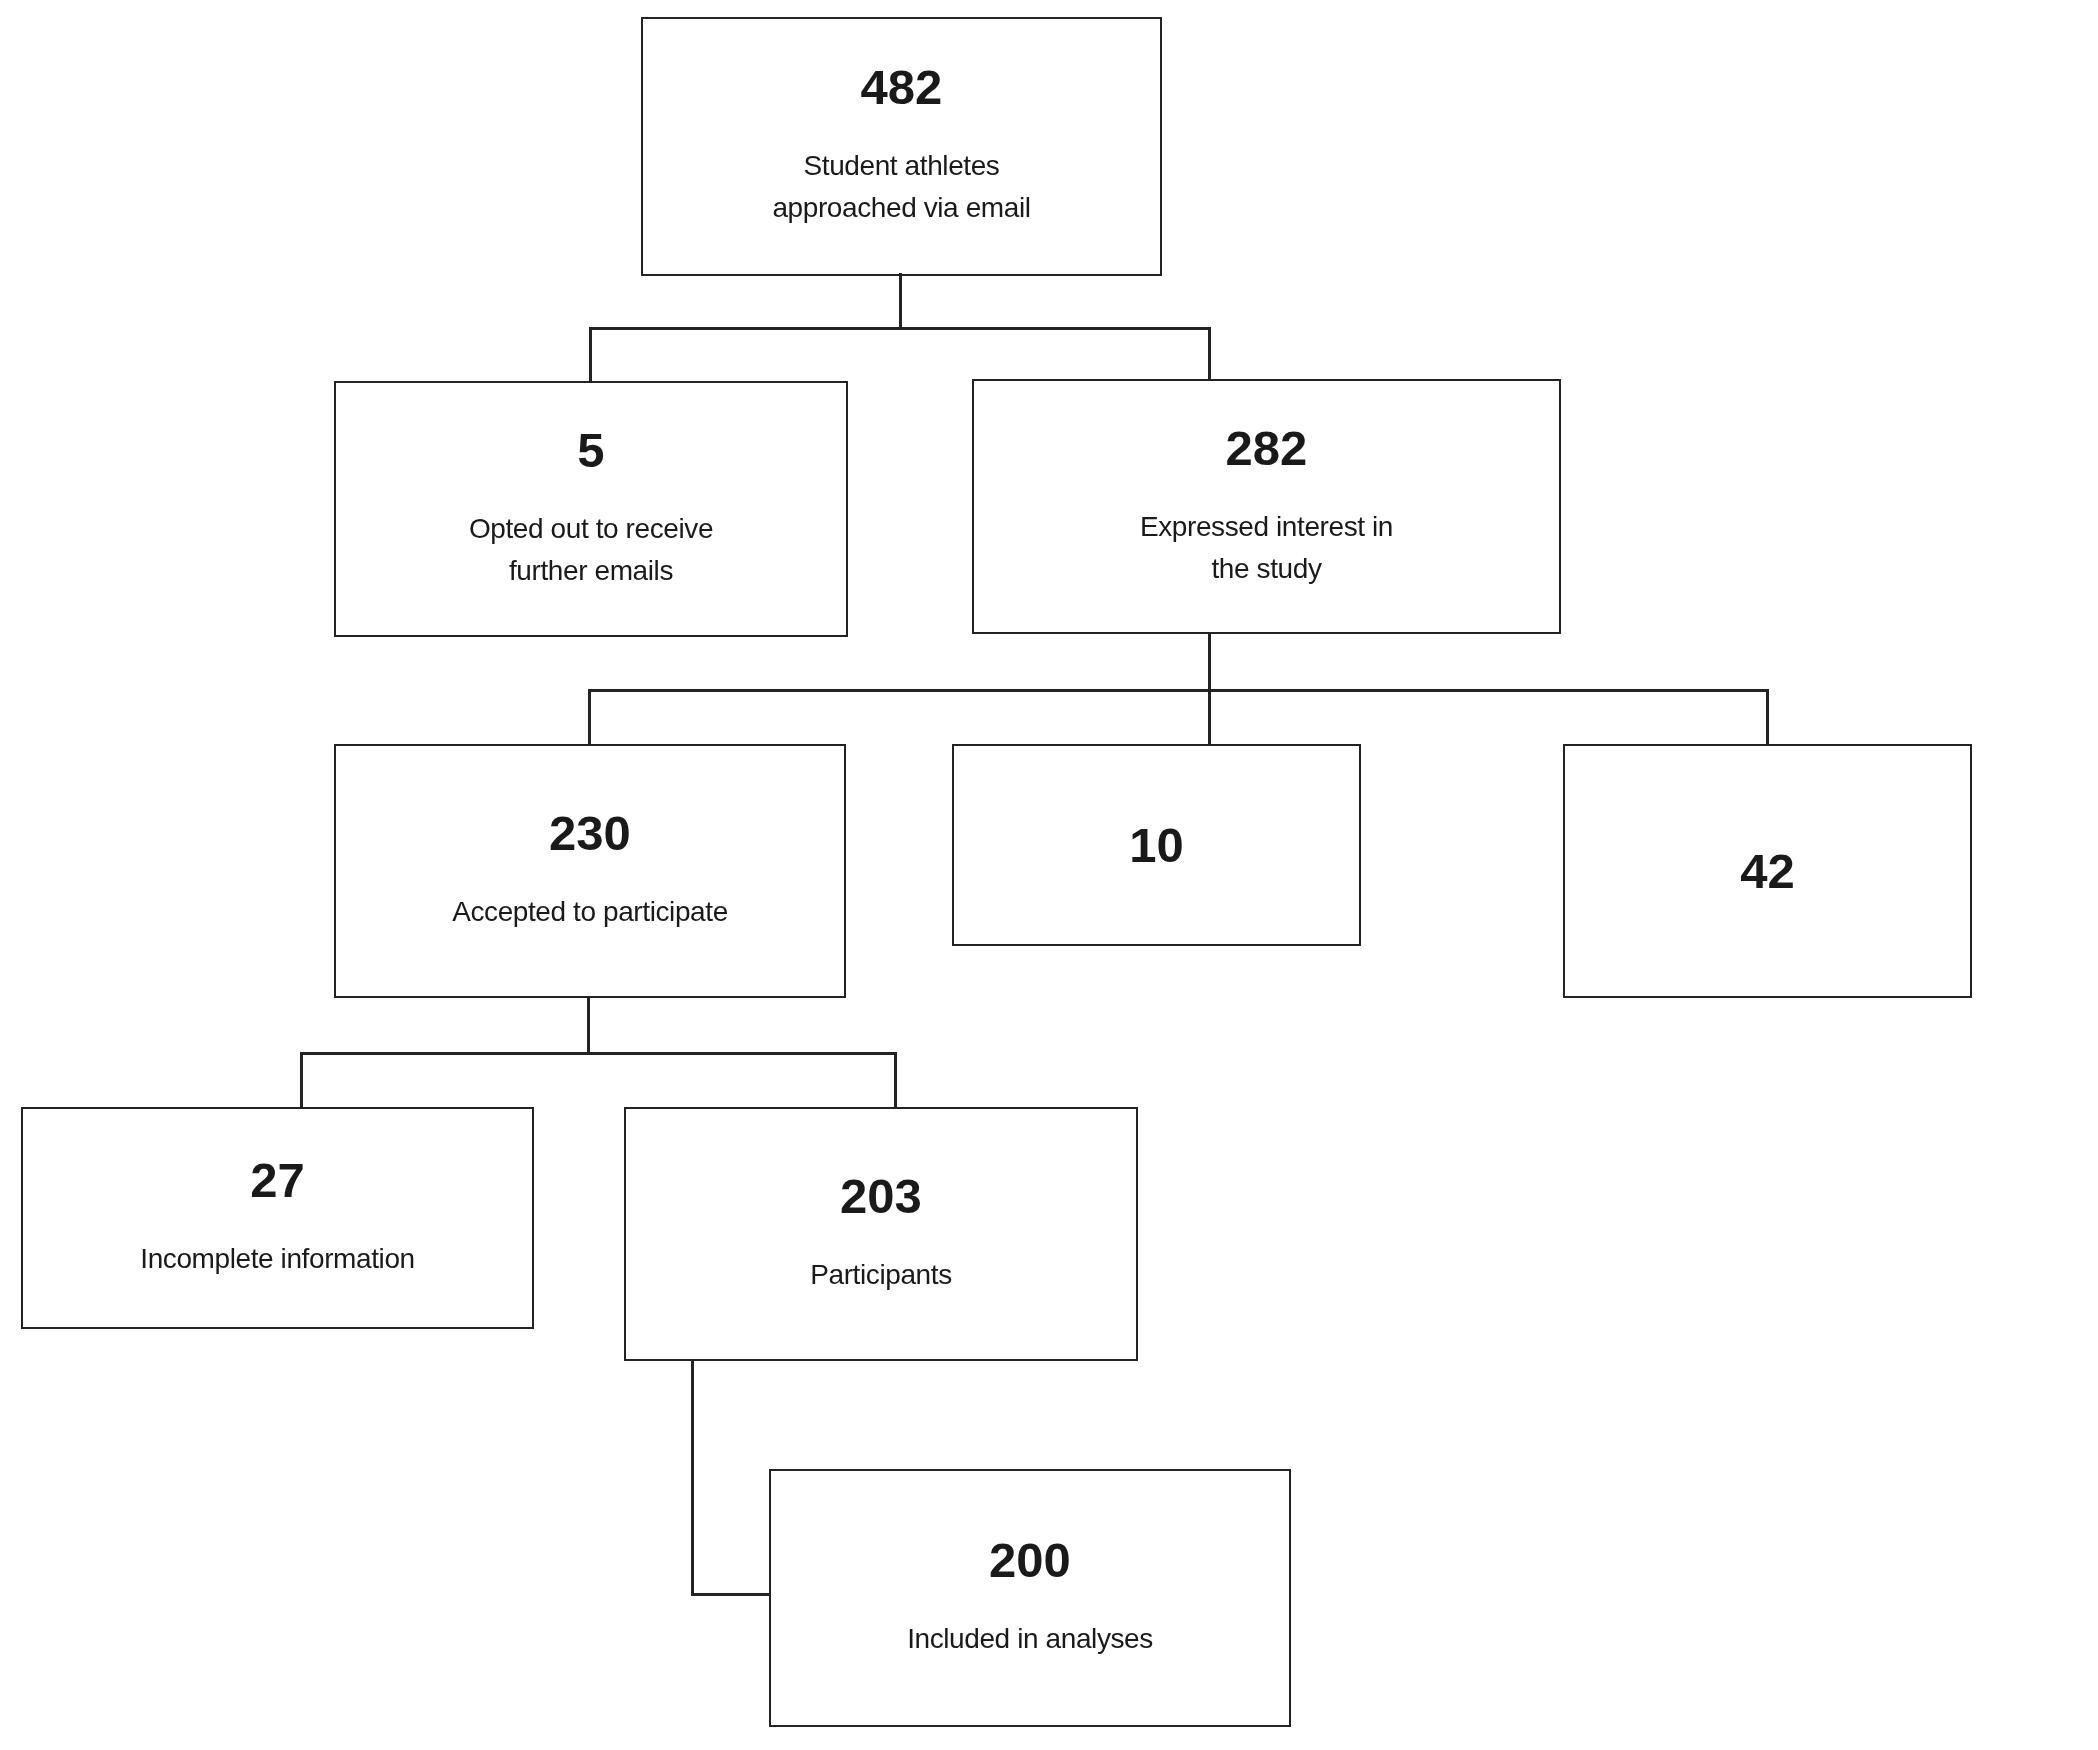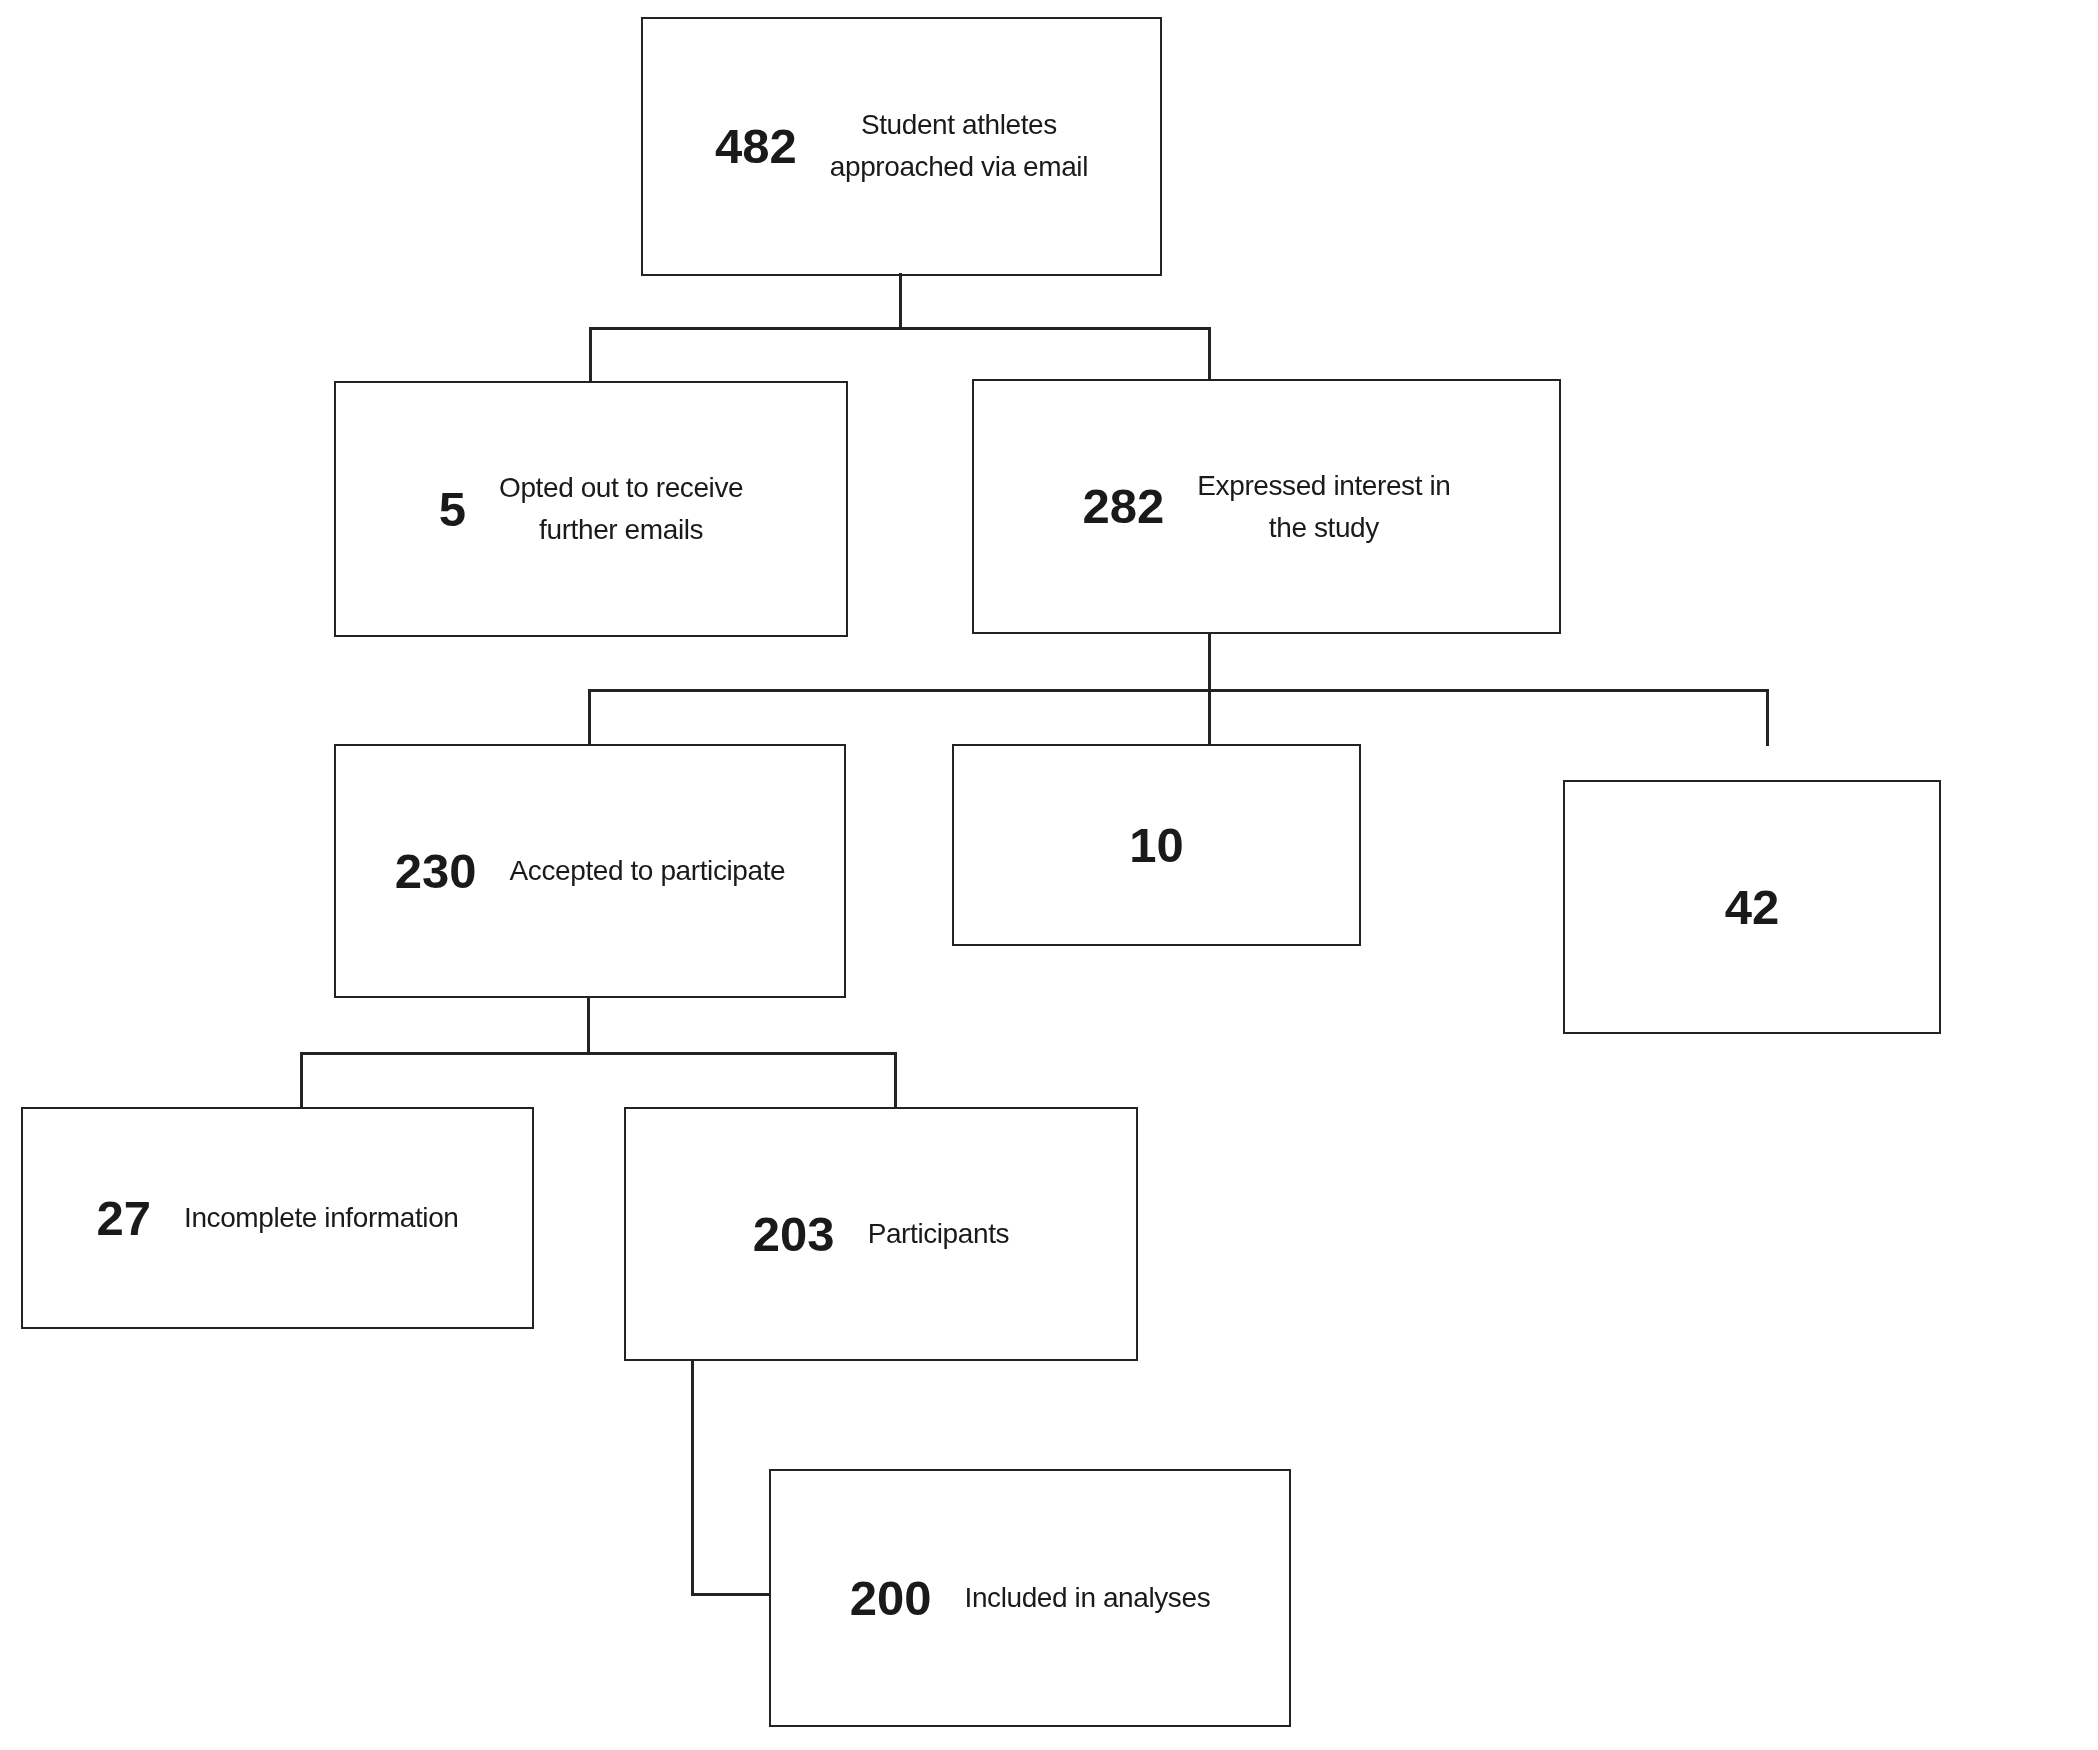--- a/index.html
+++ b/index.html
@@ -9,21 +9,21 @@
     position:relative;
     font-family:"Liberation Sans", sans-serif;
     overflow:hidden;
   }
   .box{
     position:absolute;
     background:#ffffff;
     border:2.6px solid #232323;
     box-sizing:border-box;
     display:flex;
-    flex-direction:row;
+    flex-direction:column;
     align-items:center;
     justify-content:center;
     gap:33px;
     text-align:center;
   }
   .count{
     font-size:49px;
     font-weight:bold;
     color:#1a1a1a;
     line-height:1;
@@ -62,21 +62,21 @@
 
 <div class="box" style="left:334px;top:744px;width:512px;height:254px">
   <div class="count">230</div>
   <div class="label">Accepted to participate</div>
 </div>
 
 <div class="box" style="left:952px;top:744px;width:409px;height:202px">
   <div class="count">10</div>
 </div>
 
-<div class="box" style="left:1563px;top:780px;width:378px;height:254px">
+<div class="box" style="left:1563px;top:744px;width:409px;height:254px">
   <div class="count">42</div>
 </div>
 
 <div class="box" style="left:21px;top:1107px;width:513px;height:222px">
   <div class="count">27</div>
   <div class="label">Incomplete information</div>
 </div>
 
 <div class="box" style="left:624px;top:1107px;width:514px;height:254px">
   <div class="count">203</div>

